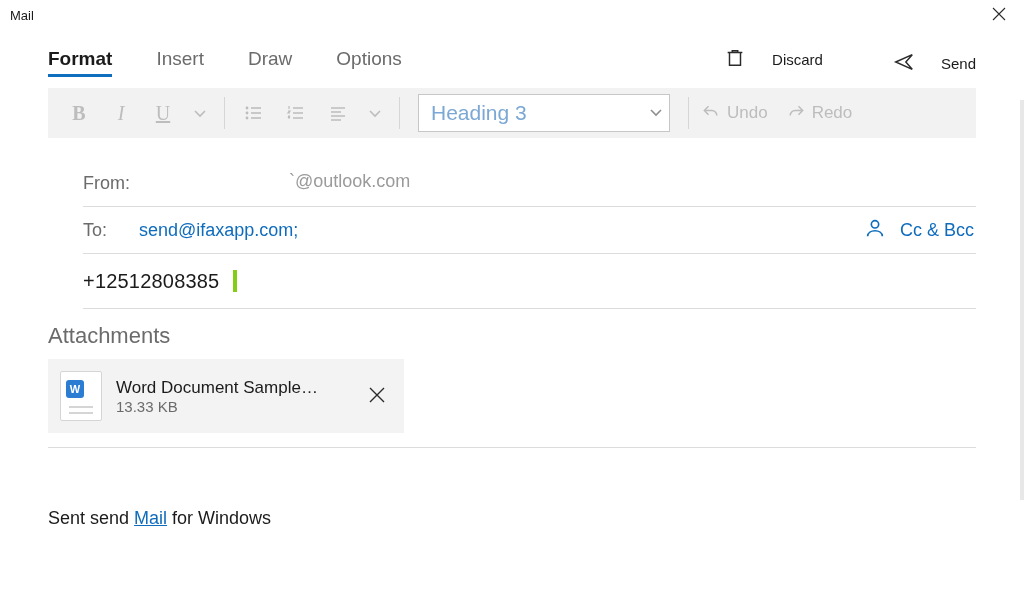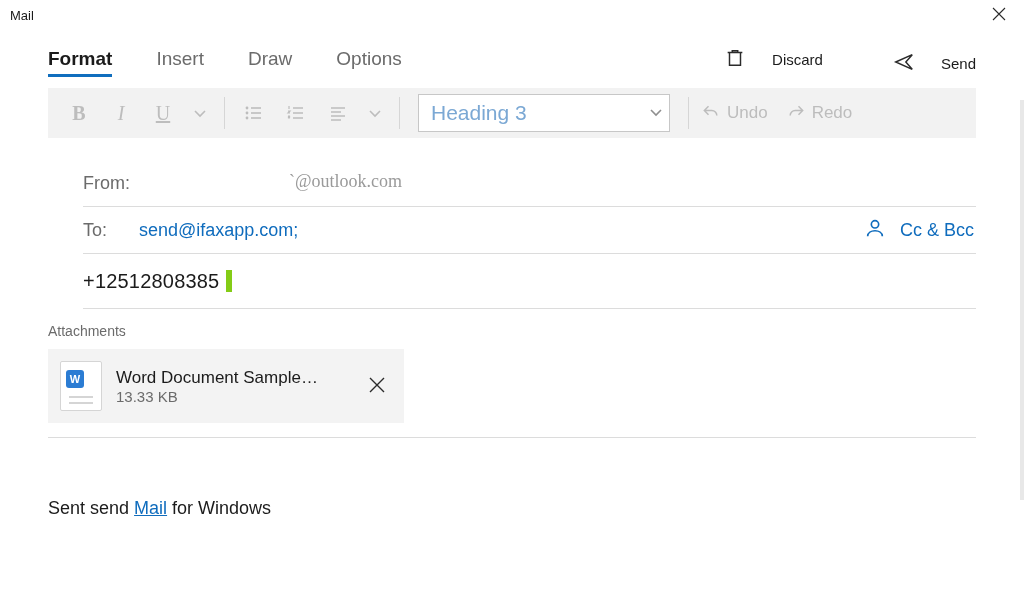--- a/index.html
+++ b/index.html
@@ -99,32 +99,32 @@
 .fields{padding-top:22px;}
 .row{
   display:flex;align-items:center;
   min-height:46px;
   border-bottom:1px solid var(--divider);
   font-size:18px;
   margin-left:35px;
 }
 .row .lbl{color:var(--muted);width:56px;}
 .row .val{flex:1;}
-.row-from .val{color:var(--muted-2);padding-left:150px;position:relative;top:-2px;font-family:Liberation Serif, serif;}
+.row-from .val{color:var(--muted-2);padding-left:150px;position:relative;top:-2px;}
 .row-to .val{color:var(--blue);}
 .row-to .act-cc{color:var(--blue);font-size:18px;margin-left:14px;}
 .row-to .picon svg{width:22px;height:22px;fill:none;stroke:var(--blue);stroke-width:1.8;}
 .row-to{padding-right:2px;}
 
 .row-subject{border-bottom:1px solid var(--divider);min-height:54px;}
 .row-subject .val{font-size:20px;letter-spacing:.2px;}
-.caret{border-right:6px solid #84cc16;padding-right:7px;}
-
-
-.attach-title{color:var(--muted);font-size:14px;padding:14px 0 10px;}
+.caret{border-right:4px solid #84cc16;padding-right:14px;}
+
+
+.attach-title{color:var(--muted);font-size:22px;padding:14px 0 10px;}
 .attach-card{
   width:332px;background:#f3f3f3;
   display:flex;align-items:center;gap:14px;
   padding:12px 12px;
 }
 .doc-icon{
   width:40px;height:48px;background:#fff;border:1px solid #d5d5d5;border-radius:2px;
   position:relative;flex:0 0 40px;
 }
 .doc-icon::after{

